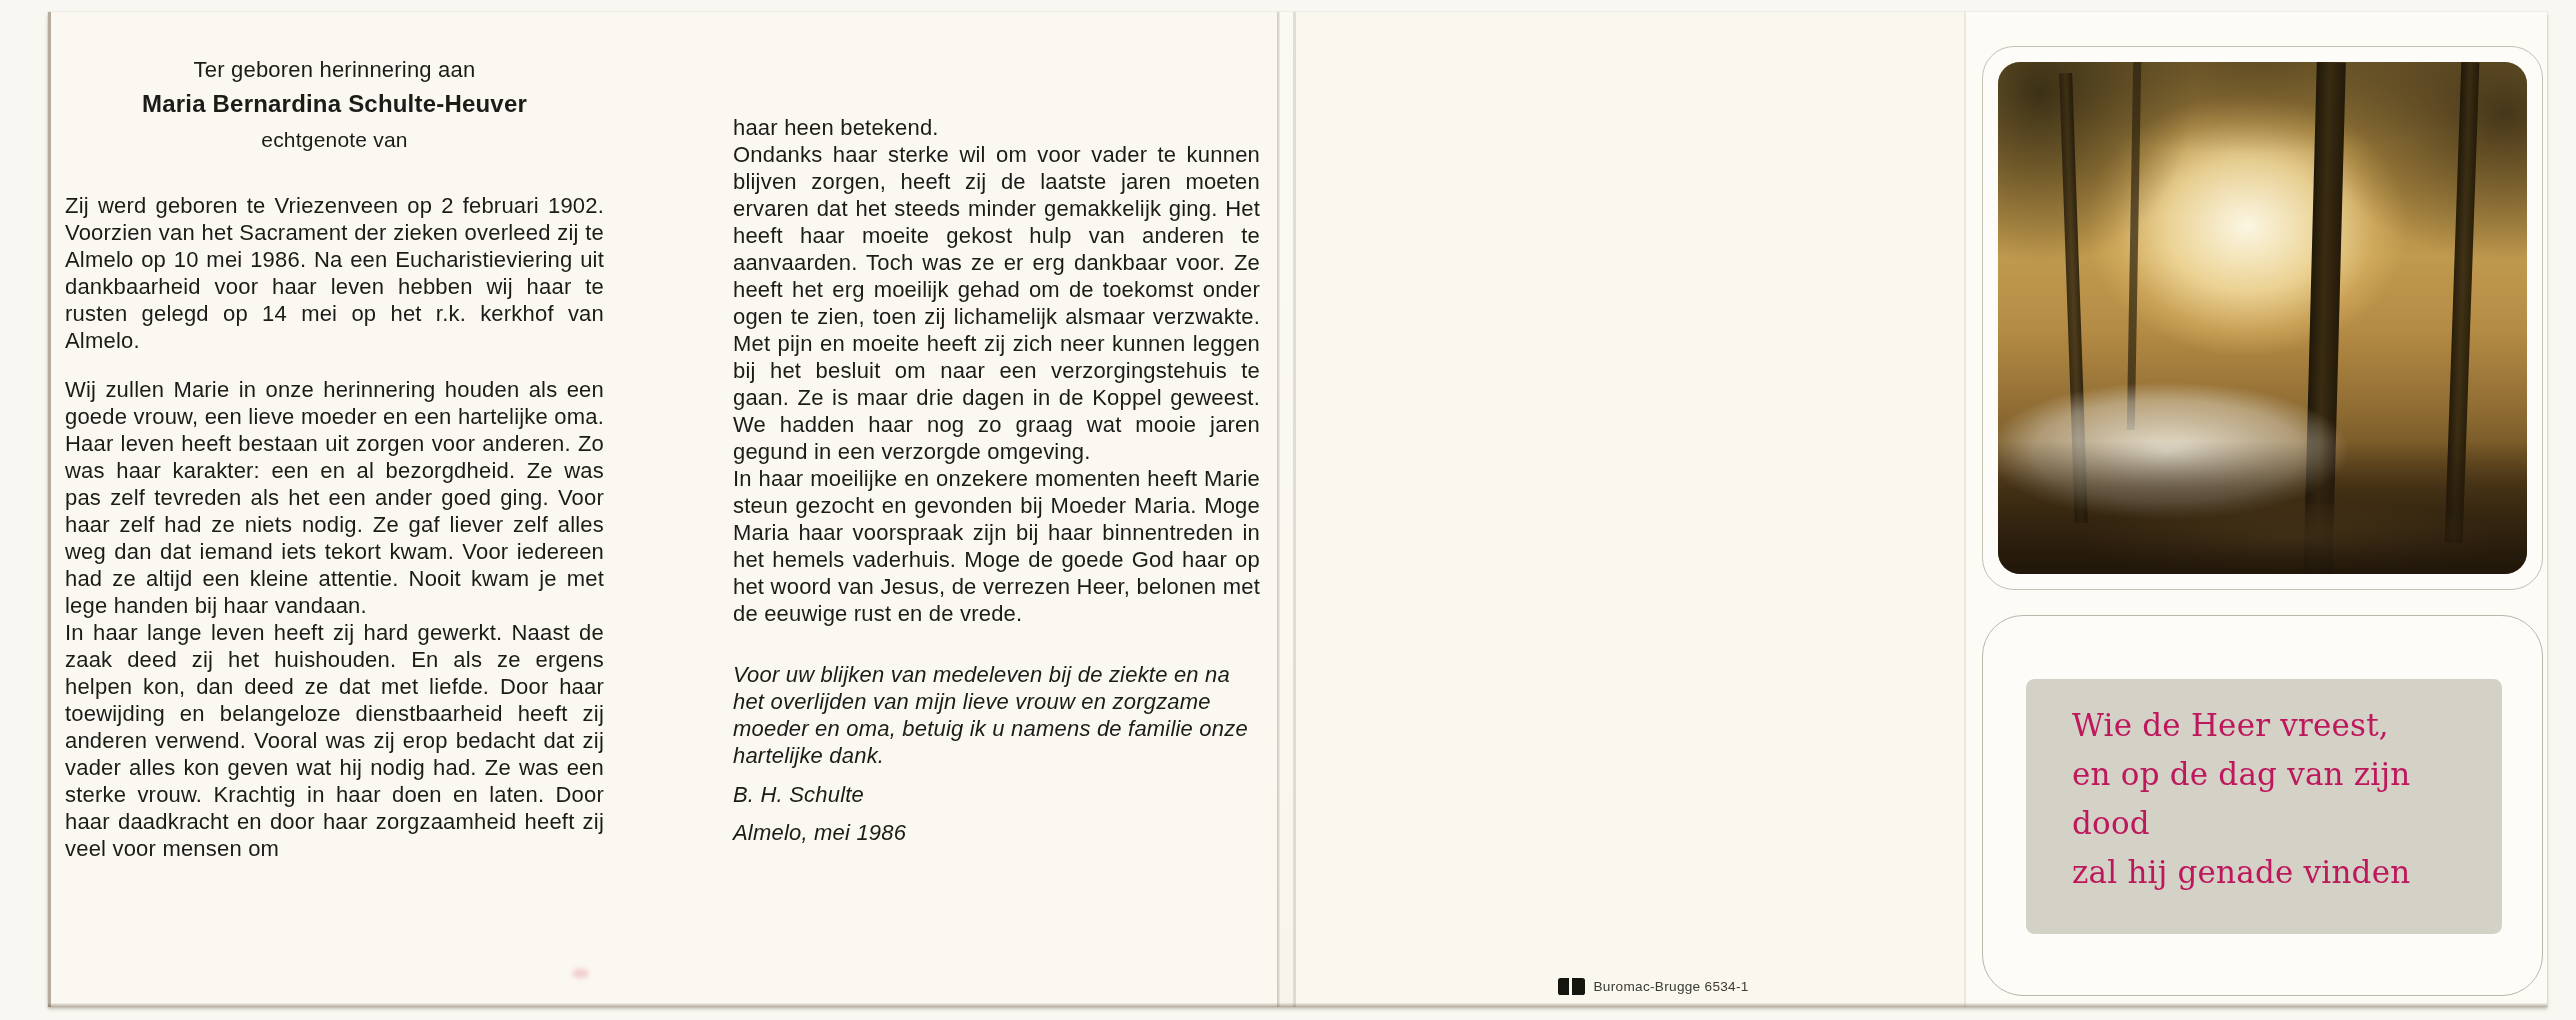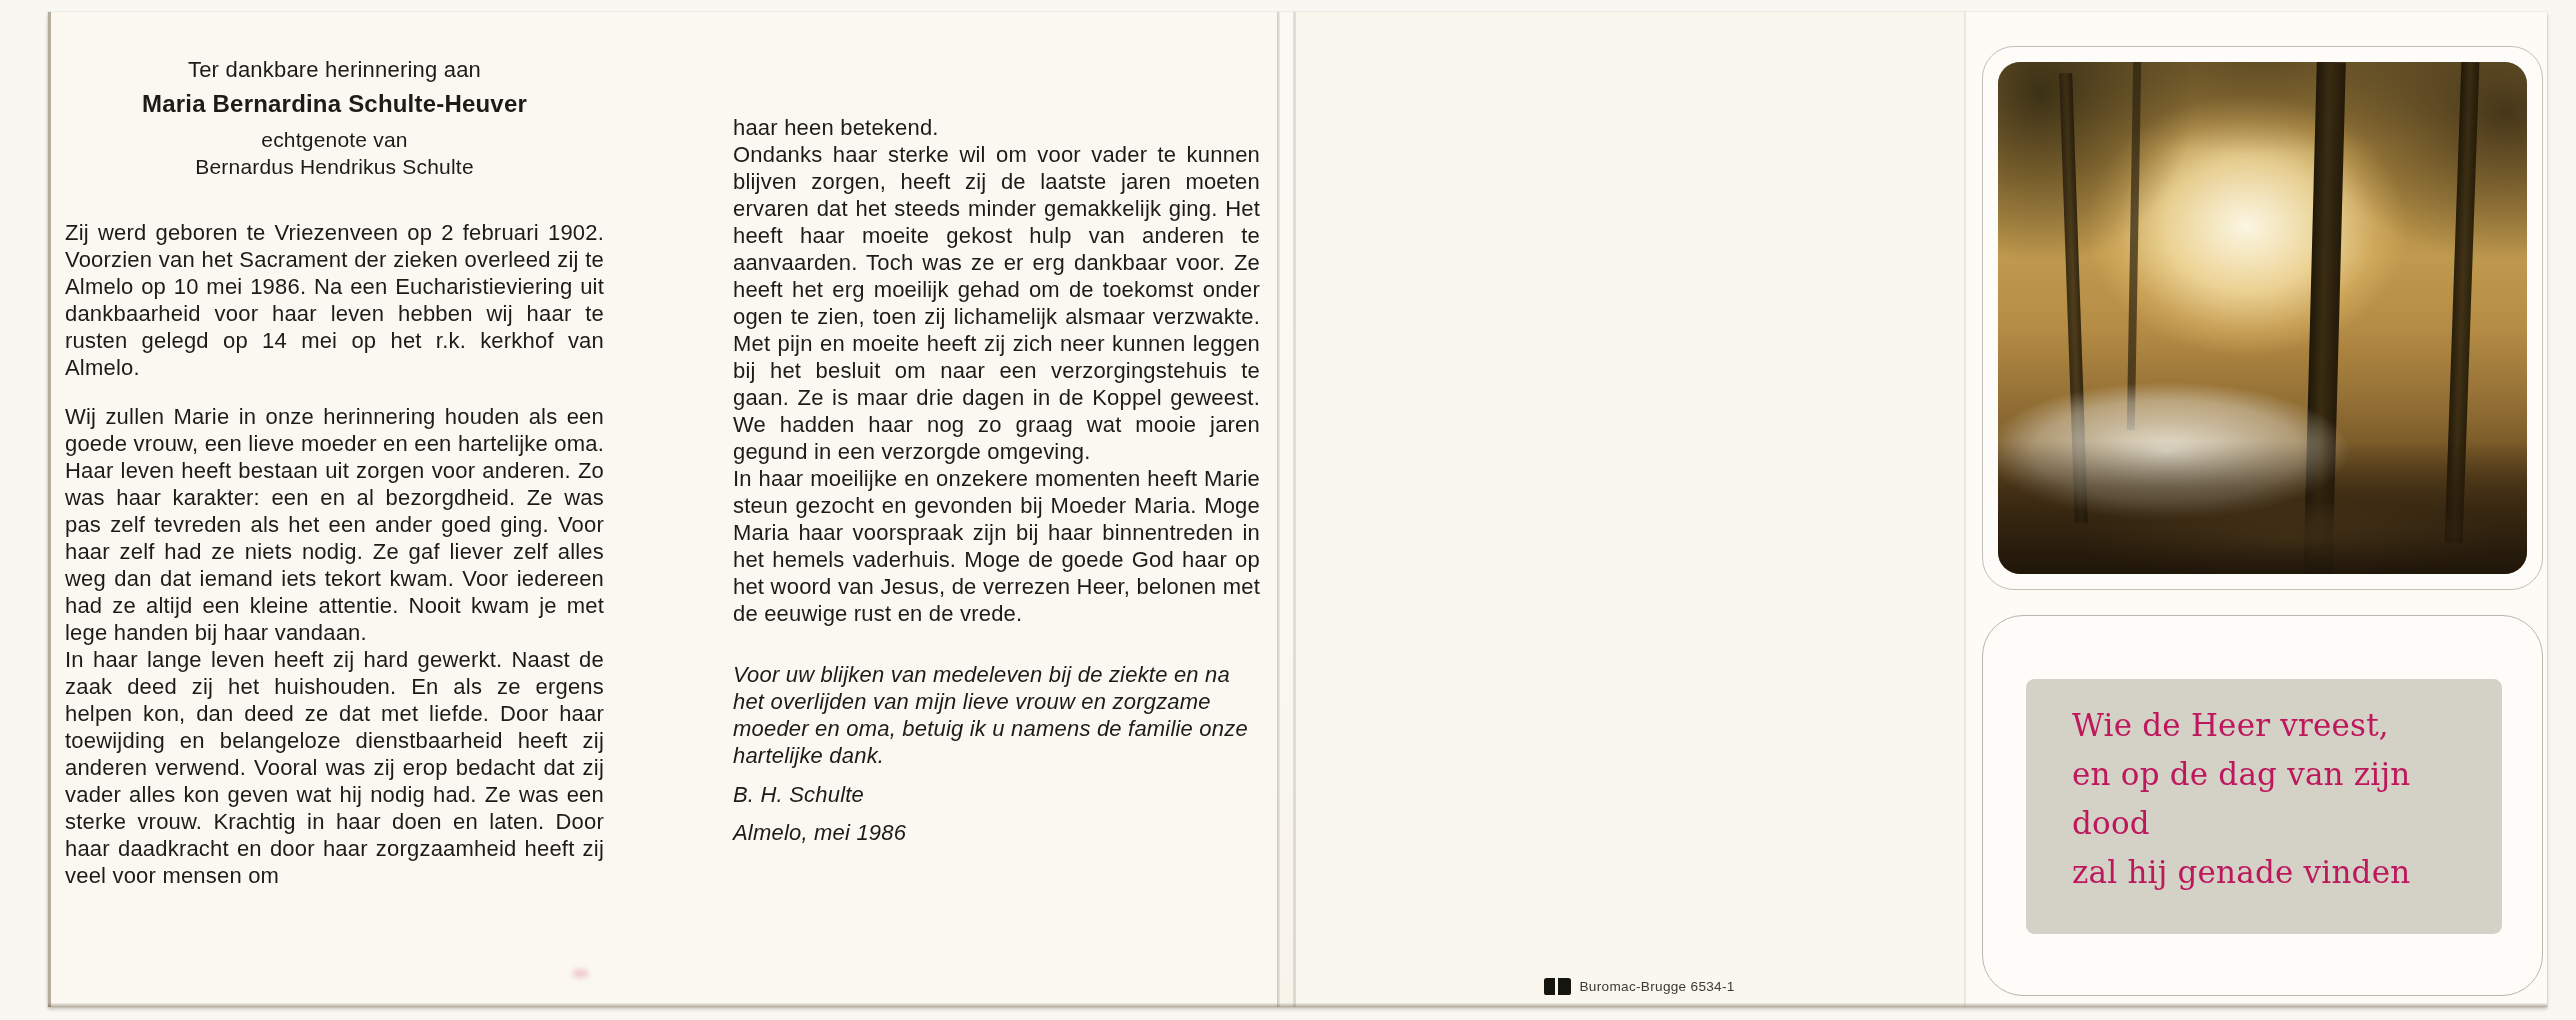--- a/index.html
+++ b/index.html
@@ -40,21 +40,21 @@
   .card-header .intro{font-size:22px;line-height:29px;}
   .card-header h1{font-size:24px;line-height:34px;margin:3.4px 0 5.1px 0;font-weight:bold;letter-spacing:0.2px;}
   .card-header .relation{font-size:21px;line-height:27px;}
   .card-header .spouse{font-size:21px;line-height:27px;}
   .thanks{font-style:italic;margin-top:34px !important;text-align:left;}
   .signature{font-style:italic;text-align:left;padding-right:25.5px;margin-top:12px !important;}
   .place{font-style:italic;text-align:left;line-height:31px;}
   .place-date{margin-top:8.5px !important;}
 
   
-  .printer-mark{position:absolute;left:204px;bottom:12px;display:flex;align-items:center;gap:8.5px;padding-left:44px;}
+  .printer-mark{position:absolute;left:218px;bottom:12px;display:flex;align-items:center;gap:8.5px;padding-left:44px;}
   .buromac-logo{width:27px;height:17px;border-radius:2.6px;
     background:linear-gradient(90deg,#15150f 0 11px,rgba(0,0,0,0) 11px 13.6px,#15150f 13.6px 100%);}
   .printer-mark span.mark-text{font-size:13.6px;color:#3c3a34;letter-spacing:0.3px;}
 
   
   .photo-frame{
     position:absolute;left:18px;top:34px;width:561px;height:544px;
     background:#fdfcf8;border:1.7px solid #c3c0b4;border-radius:32px;
     box-sizing:border-box;padding:15.3px;
   }
@@ -103,24 +103,23 @@
 </style>
 </head>
 <body>
 
 <div class="scan">
 
   <section class="panel panel-left">
 
     <div class="col col1">
       <header class="card-header">
-        <div class="intro">Ter dankbare herinnering aan</div>
+        <div class="intro">Ter geboren herinnering aan</div>
         <h1>Maria Bernardina Schulte-Heuver</h1>
         <div class="relation">echtgenote van</div>
-        <div class="spouse">Bernardus Hendrikus Schulte</div>
       </header>
       <p>Zij werd geboren te Vriezenveen op 2 februari 1902. Voorzien van het Sacrament der zieken overleed zij te Almelo op 10 mei 1986. Na een Eucharistieviering uit dankbaarheid voor haar leven hebben wij haar te rusten gelegd op 14 mei op het r.k. kerkhof van Almelo.</p>
       <p class="para-gap">Wij zullen Marie in onze herinnering houden als een goede vrouw, een lieve moeder en een hartelijke oma. Haar leven heeft bestaan uit zorgen voor anderen. Zo was haar karakter: een en al bezorgdheid. Ze was pas zelf tevreden als het een ander goed ging. Voor haar zelf had ze niets nodig. Ze gaf liever zelf alles weg dan dat iemand iets tekort kwam. Voor iedereen had ze altijd een kleine attentie. Nooit kwam je met lege handen bij haar vandaan.</p>
       <p>In haar lange leven heeft zij hard gewerkt. Naast de zaak deed zij het huishouden. En als ze ergens helpen kon, dan deed ze dat met liefde. Door haar toewijding en belangeloze dienstbaarheid heeft zij anderen verwend. Vooral was zij erop bedacht dat zij vader alles kon geven wat hij nodig had. Ze was een sterke vrouw. Krachtig in haar doen en laten. Door haar daadkracht en door haar zorgzaamheid heeft zij veel voor mensen om</p>
     </div>
 
     <div class="col col2">
       <p>haar heen betekend.</p>
       <p>Ondanks haar sterke wil om voor vader te kunnen blijven zorgen, heeft zij de laatste jaren moeten ervaren dat het steeds minder gemakkelijk ging. Het heeft haar moeite gekost hulp van anderen te aanvaarden. Toch was ze er erg dankbaar voor. Ze heeft het erg moeilijk gehad om de toekomst onder ogen te zien, toen zij lichamelijk alsmaar verzwakte. Met pijn en moeite heeft zij zich neer kunnen leggen bij het besluit om naar een verzorgingstehuis te gaan. Ze is maar drie dagen in de Koppel geweest. We hadden haar nog zo graag wat mooie jaren gegund in een verzorgde omgeving.</p>
       <p>In haar moeilijke en onzekere momenten heeft Marie steun gezocht en gevonden bij Moeder Maria. Moge Maria haar voorspraak zijn bij haar binnentreden in het hemels vaderhuis. Moge de goede God haar op het woord van Jesus, de verrezen Heer, belonen met de eeuwige rust en de vrede.</p>

